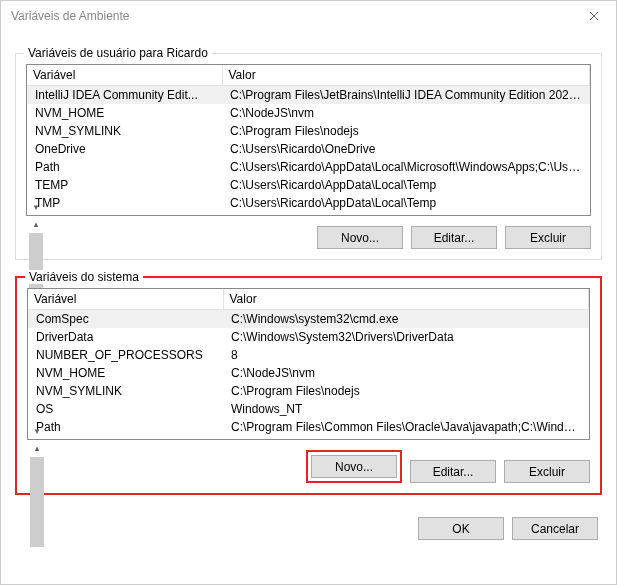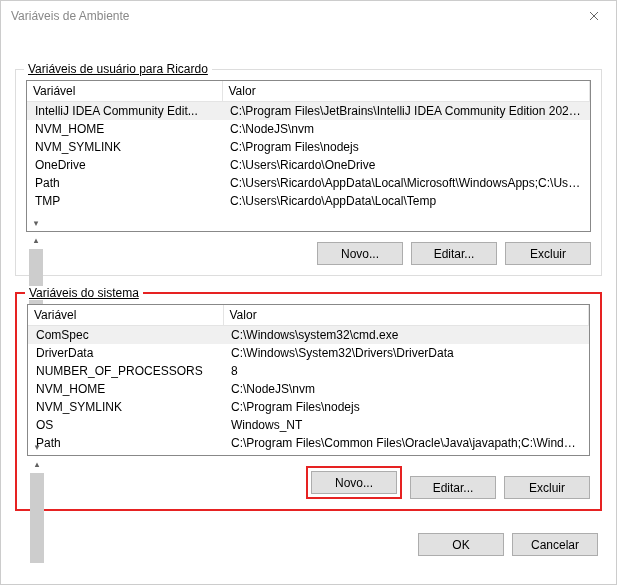--- a/index.html
+++ b/index.html
@@ -13,21 +13,20 @@
     height: 585px;
     overflow: hidden;
   }
   .window {
     width: 617px;
     height: 585px;
     background: #fff;
     border: 1px solid #ccc;
     display: flex;
     flex-direction: column;
-    gap: 16px;
   }
   .titlebar {
     height: 30px;
     display: flex;
     align-items: center;
     justify-content: space-between;
     padding: 0 0 0 10px;
     color: #888;
   }
   .titlebar .close {
@@ -55,21 +54,20 @@
     border: 2px solid #e62222;
   }
   .fieldset .legend {
     position: absolute;
     top: -8px;
     left: 8px;
     background: #fff;
     padding: 0 4px;
     font-size: 12px;
     color: #000;
-    text-decoration: underline;
   }
   .table-shell {
     border: 1px solid #888;
     height: 152px;
     position: relative;
     display: flex;
     background: #fff;
     flex-direction: column;
   }
   .table-body {
@@ -206,20 +204,24 @@
               </tr>
               <tr>
                 <td>OneDrive</td>
                 <td>C:\Users\Ricardo\OneDrive</td>
               </tr>
               <tr>
                 <td>Path</td>
                 <td>C:\Users\Ricardo\AppData\Local\Microsoft\WindowsApps;C:\Users...</td>
               </tr>
               <tr>
+                <td>TEMP</td>
+                <td>C:\Users\Ricardo\AppData\Local\Temp</td>
+              </tr>
+              <tr>
                 <td>TMP</td>
                 <td>C:\Users\Ricardo\AppData\Local\Temp</td>
               </tr>
             </tbody>
           </table>
         </div>
         <div class="scrollbar">
           <div class="scroll-up">▴</div>
           <div class="scroll-thumb"></div>
           <div class="scroll-down">▾</div>

